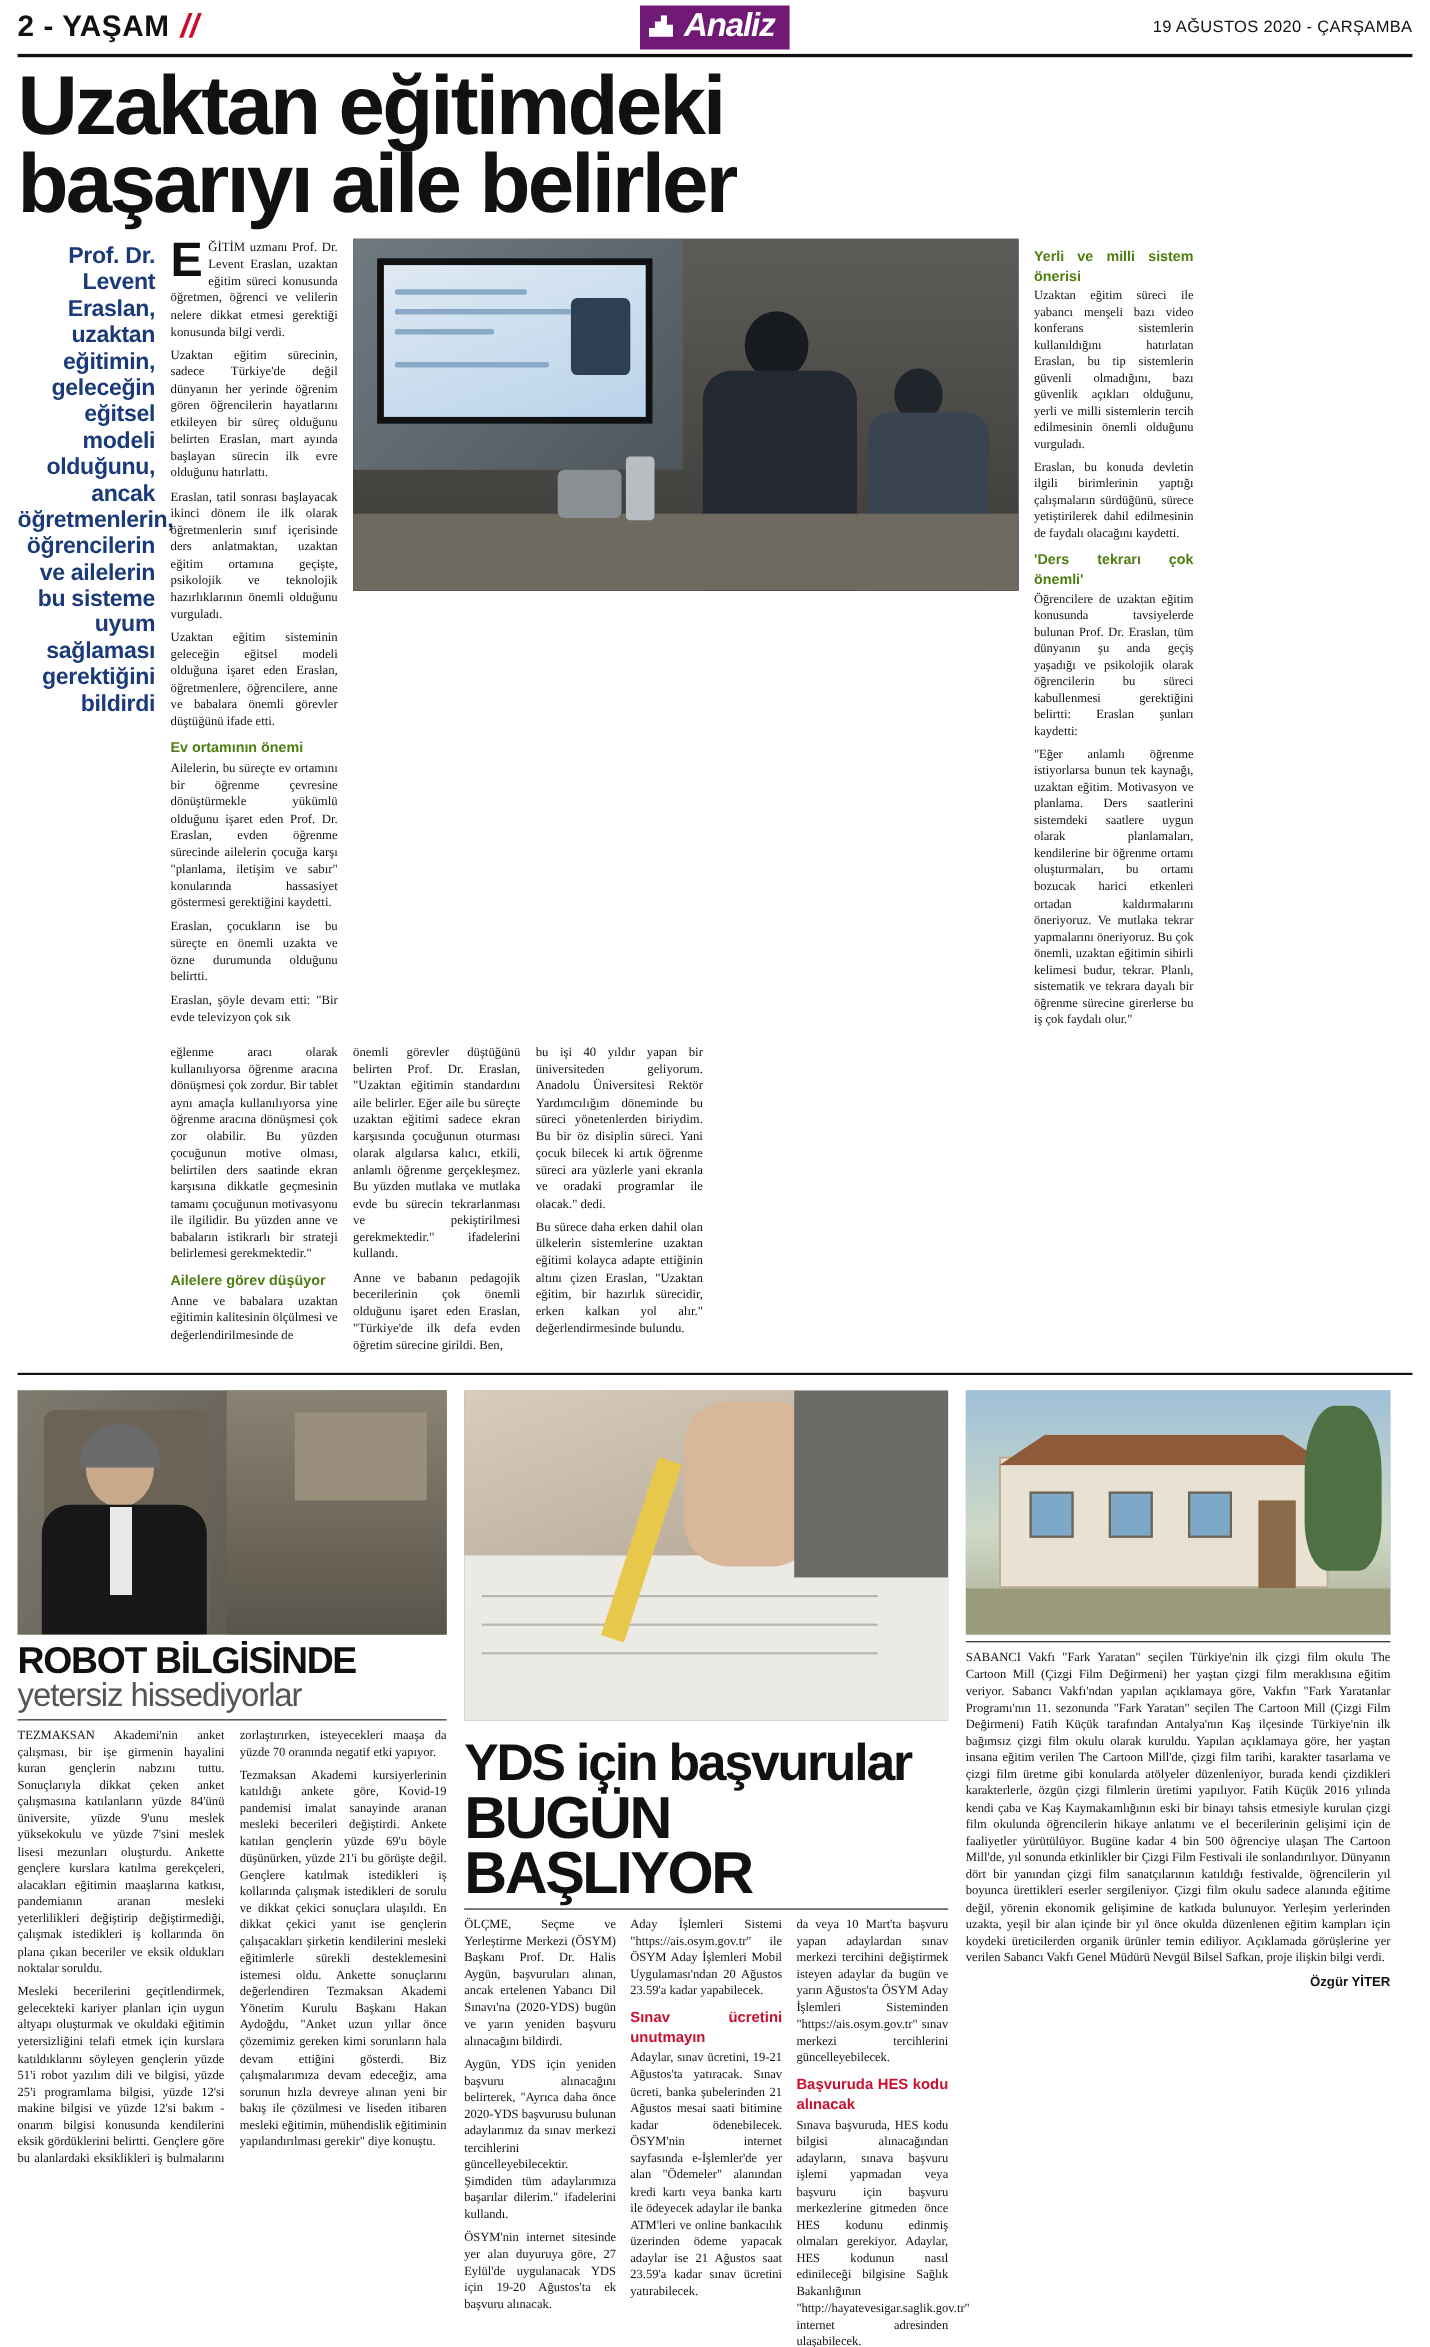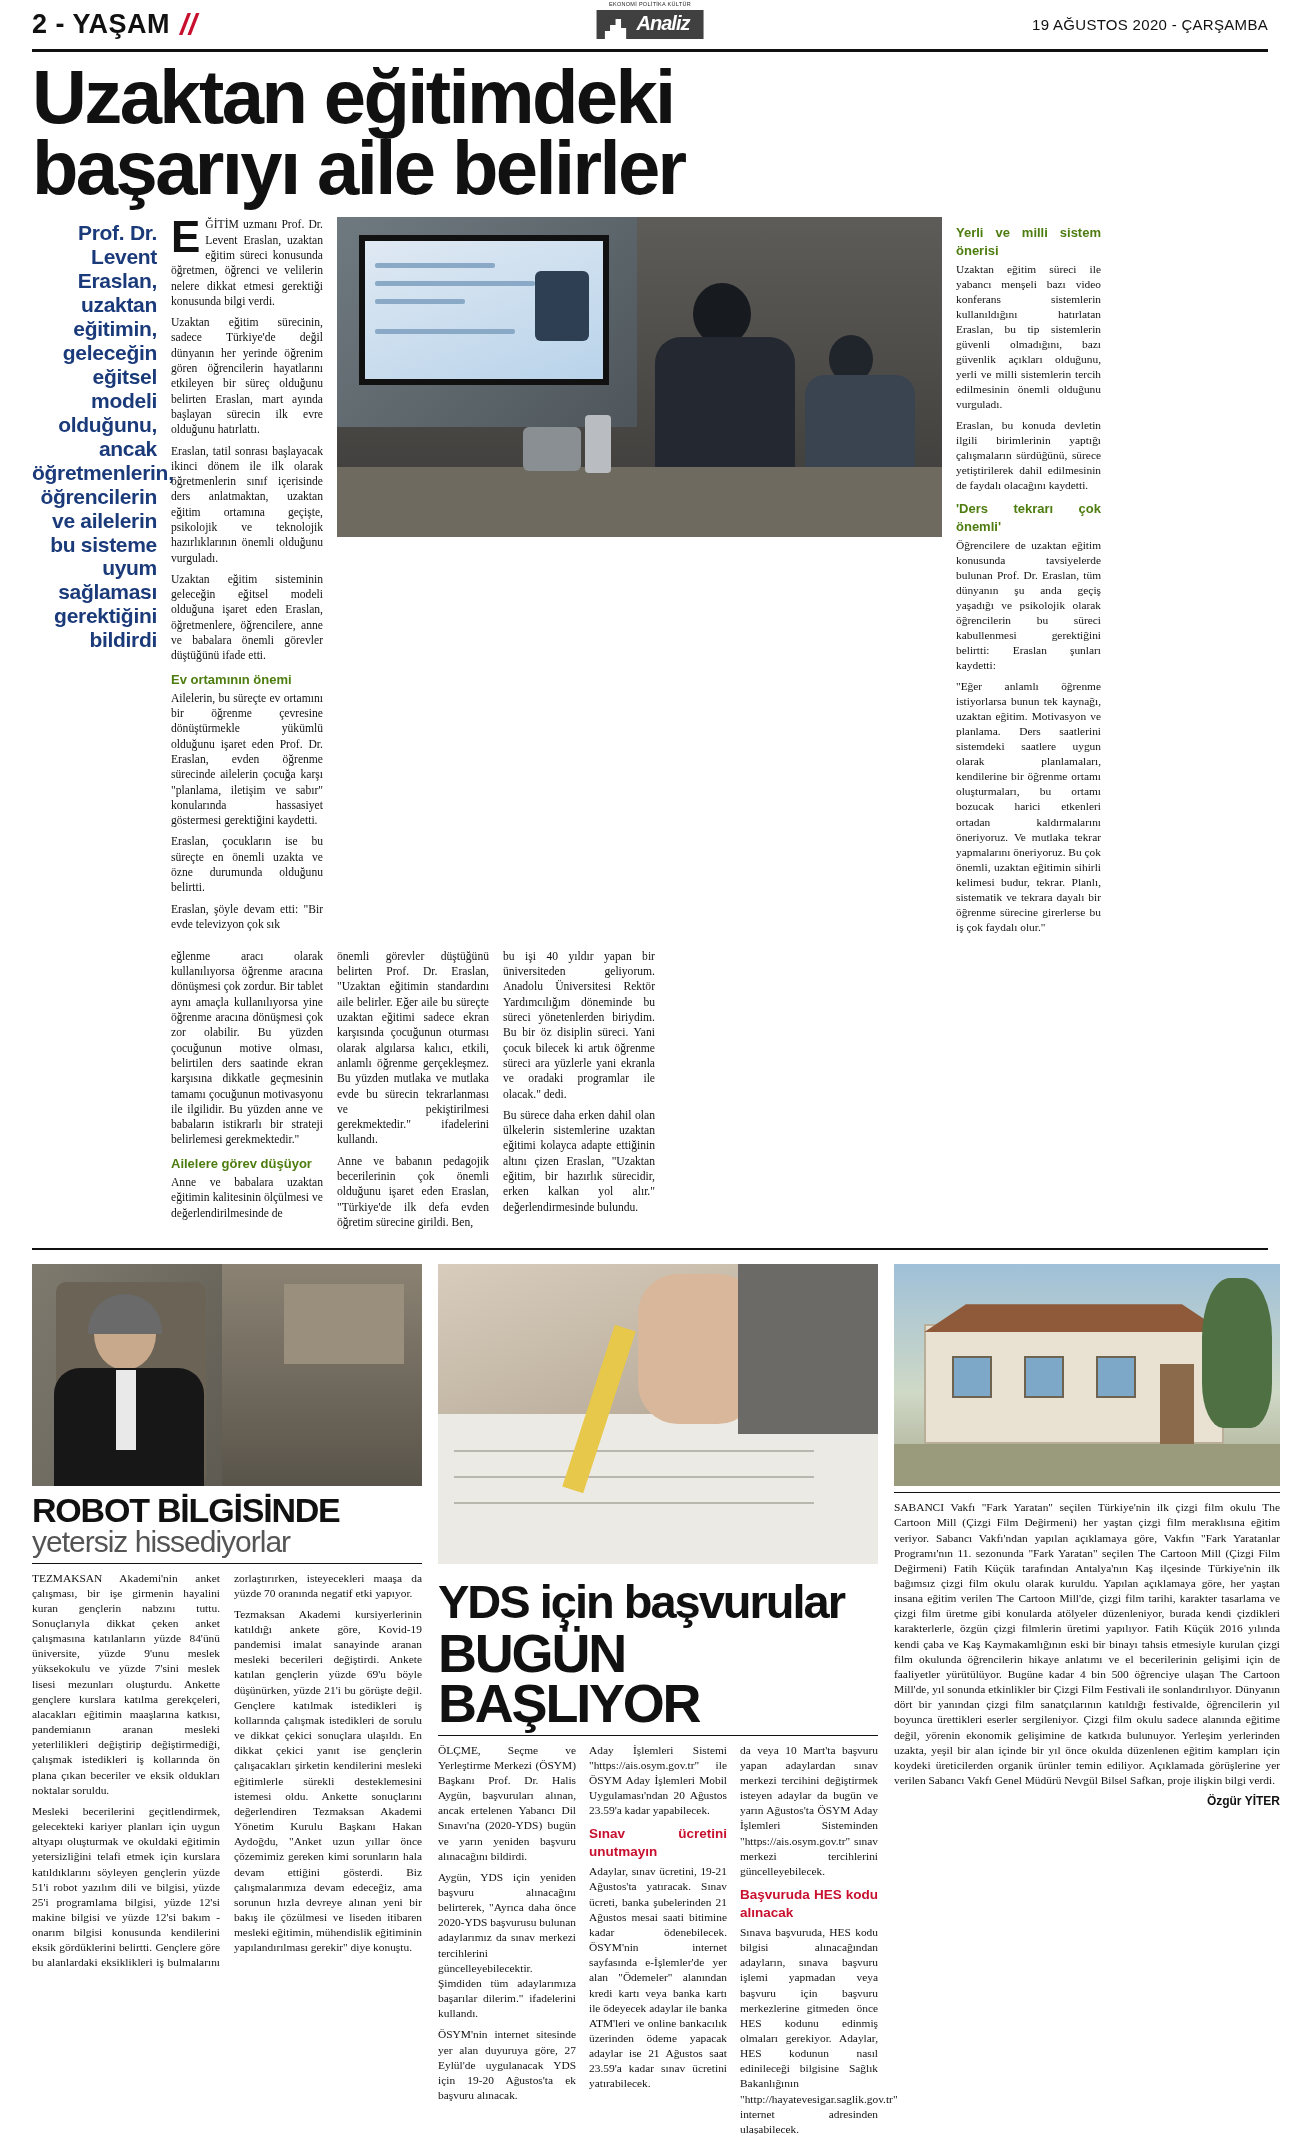--- a/index.html
+++ b/index.html
@@ -5,28 +5,28 @@
   * { box-sizing: border-box; }
   html, body { margin:0; padding:0; }
   body {
     width:1300px; height:2134px;
     background:#ffffff;
     font-family:"Liberation Serif", serif;
     color:#111;
     position:relative;
     overflow:hidden;
   }
-  .page { position:relative; width:1300px; height:1978px; padding:0 32px; }
+  .page { position:relative; width:1300px; height:1978px; padding:0 16px; }
 
   
   .masthead { height:52px; display:flex; align-items:center; border-bottom:3px solid #111; position:relative; }
   .mast-left { font-family:"Liberation Sans", sans-serif; font-weight:bold; font-size:27px; letter-spacing:.5px; }
   .mast-slash { color:#c8102e; font-weight:bold; font-size:30px; margin-left:10px; font-style:italic; font-family:"Liberation Sans",sans-serif;}
   .mast-center { position:absolute; left:50%; transform:translateX(-50%); display:flex; align-items:center; gap:8px; }
-  .logo-box { background:#404040; color:#fff; font-family:"Liberation Sans",sans-serif; font-weight:bold; font-size:20px; padding:2px 14px 4px 40px; position:relative; font-style:italic; letter-spacing:-1px;}
+  .logo-box { background:#701a75; color:#fff; font-family:"Liberation Sans",sans-serif; font-weight:bold; font-size:30px; padding:2px 14px 4px 40px; position:relative; font-style:italic; letter-spacing:-1px;}
   .logo-box:before{ content:""; position:absolute; left:8px; top:9px; width:22px; height:20px; background:#fff;
      clip-path:polygon(0 60%,25% 60%,25% 30%,50% 30%,50% 0,75% 0,75% 45%,100% 45%,100% 100%,0 100%); }
   .logo-sub { position:absolute; left:0; top:-9px; width:100%; text-align:center; font-family:"Liberation Sans",sans-serif; font-size:5.5px; color:#222; letter-spacing:.3px;}
   .mast-right { position:absolute; right:0; font-family:"Liberation Sans", sans-serif; font-size:15px; letter-spacing:.3px; }
 
   
   .kicker { background:#c8102e; color:#fff; font-family:"Liberation Sans",sans-serif; font-weight:bold;
     font-size:21.5px; text-align:center; padding:9px 4px 10px; margin-top:14px; letter-spacing:-.2px;}
 
   .headline { font-family:"Liberation Sans", sans-serif; font-weight:bold; font-size:76px; line-height:.93;

